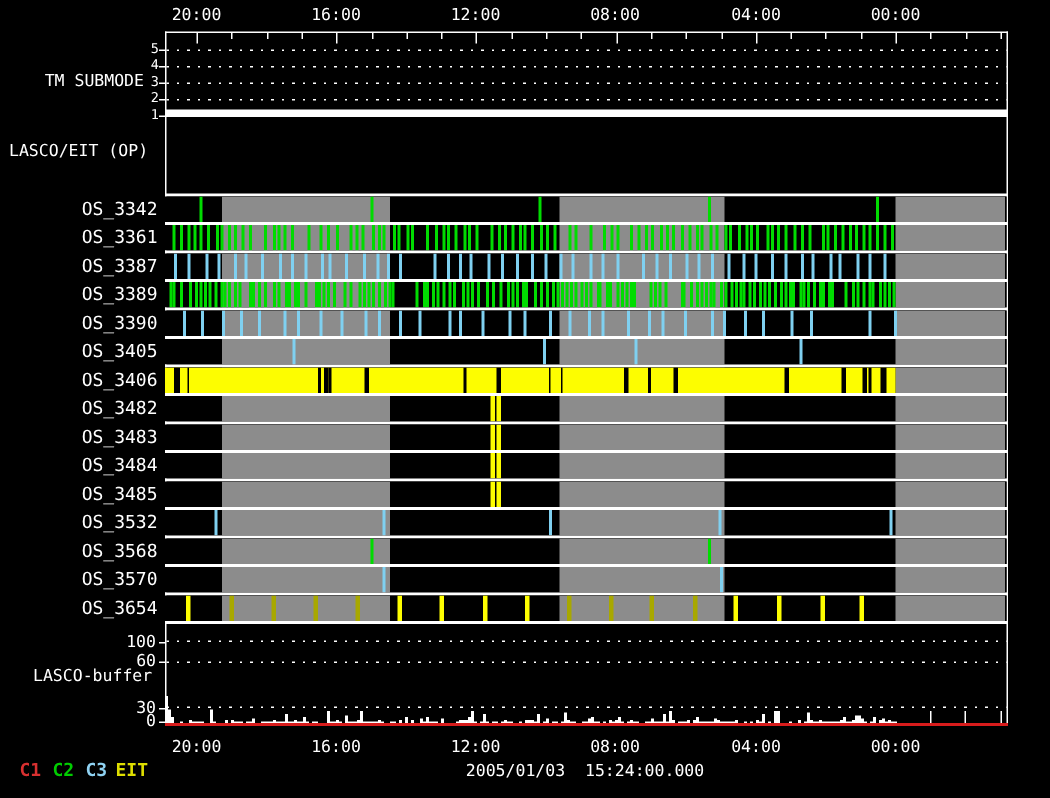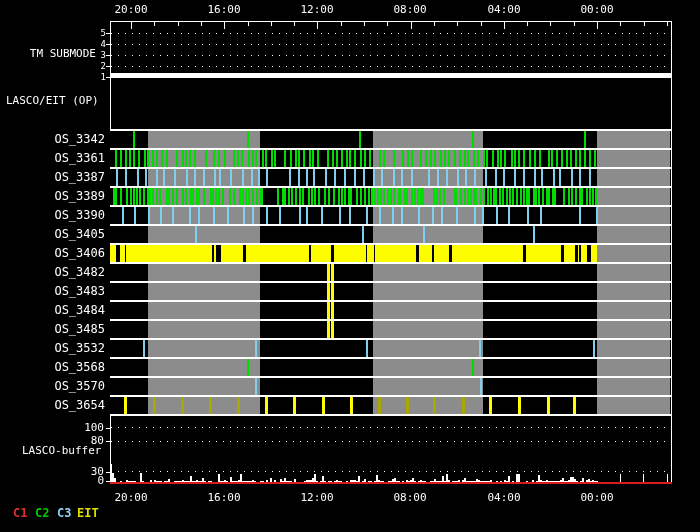--- a/index.html
+++ b/index.html
@@ -14,20 +14,21 @@
 <body>
 
 <div id="screen">
 
   <div class="panlbl" style="left:10px;top:47px;width:86px;text-align:right;">TM SUBMODE</div>
 
   <div class="panlbl" style="left:6px;top:94px;width:100px;">LASCO/EIT (OP)</div>
 
   <div class="panlbl" style="left:22px;top:444px;width:84px;">LASCO-buffer</div>
 
+  <div id="date-label">2005/01/03  15:24:00.000</div>
 
 <div style="position: absolute; left: 110px; top: 21px; width: 562px; height: 1px; background: rgb(255, 255, 255);"></div>
     <div style="position: absolute; left: 110px; top: 21px; width: 1px; height: 463px; background: rgb(255, 255, 255);"></div>
     <div style="position: absolute; left: 671px; top: 21px; width: 1px; height: 463px; background: rgb(255, 255, 255);"></div>
     <div style="position: absolute; left: 131px; top: 22px; width: 1px; height: 7px; background: rgb(255, 255, 255);"></div>
     <div style="position: absolute; left: 154.3px; top: 22px; width: 1px; height: 4px; background: rgb(255, 255, 255);"></div>
     <div style="position: absolute; left: 177.6px; top: 22px; width: 1px; height: 4px; background: rgb(255, 255, 255);"></div>
     <div style="position: absolute; left: 200.9px; top: 22px; width: 1px; height: 4px; background: rgb(255, 255, 255);"></div>
     <div style="position: absolute; left: 224.2px; top: 22px; width: 1px; height: 7px; background: rgb(255, 255, 255);"></div>
     <div style="position: absolute; left: 247.5px; top: 22px; width: 1px; height: 4px; background: rgb(255, 255, 255);"></div>
@@ -544,21 +545,21 @@
       <div style="position: absolute; left: 437px; top: 0px; width: 3px; height: 100%; background: rgb(253, 253, 0);"></div>
       <div style="position: absolute; left: 463px; top: 0px; width: 3px; height: 100%; background: rgb(253, 253, 0);"></div>
     </div>
     <div style="position: absolute; left: 28px; top: 399px; width: 77px; text-align: right; font-size: 12px; line-height: 13px; color: rgb(255, 255, 255);">OS_3654</div>
     <div style="position: absolute; left: 110px; top: 414px; width: 562px; height: 2px; background: rgb(255, 255, 255);"></div>
     <div class="dot" style="position: absolute; left: 111px; top: 427px; width: 560px;"></div>
     <div class="dot" style="position: absolute; left: 111px; top: 441px; width: 560px;"></div>
     <div class="dot" style="position: absolute; left: 111px; top: 471px; width: 560px;"></div>
     <div style="position: absolute; left: 76px; top: 422px; width: 28px; text-align: right; font-size: 11px; line-height: 12px; color: rgb(255, 255, 255);">100</div>
     <div style="position: absolute; left: 106px; top: 428px; width: 4px; height: 1px; background: rgb(255, 255, 255);"></div>
-    <div style="position: absolute; left: 76px; top: 435px; width: 28px; text-align: right; font-size: 11px; line-height: 12px; color: rgb(255, 255, 255);">80</div>
+    <div style="position: absolute; left: 76px; top: 435px; width: 28px; text-align: right; font-size: 11px; line-height: 12px; color: rgb(255, 255, 255);">60</div>
     <div style="position: absolute; left: 106px; top: 441px; width: 4px; height: 1px; background: rgb(255, 255, 255);"></div>
     <div style="position: absolute; left: 76px; top: 466px; width: 28px; text-align: right; font-size: 11px; line-height: 12px; color: rgb(255, 255, 255);">30</div>
     <div style="position: absolute; left: 106px; top: 472px; width: 4px; height: 1px; background: rgb(255, 255, 255);"></div>
     <div style="position: absolute; left: 76px; top: 475px; width: 28px; text-align: right; font-size: 11px; line-height: 12px; color: rgb(255, 255, 255);">0</div>
     <div style="position: absolute; left: 106px; top: 481px; width: 4px; height: 1px; background: rgb(255, 255, 255);"></div>
     <div style="position: absolute; left: 110px; top: 463.84px; width: 2px; height: 20.16px; background: rgb(255, 255, 255);"></div>
     <div style="position: absolute; left: 112px; top: 472.8px; width: 2px; height: 11.2px; background: rgb(255, 255, 255);"></div>
     <div style="position: absolute; left: 114px; top: 477.84px; width: 2px; height: 6.16px; background: rgb(255, 255, 255);"></div>
     <div style="position: absolute; left: 116px; top: 481.599px; width: 2px; height: 2.40137px; background: rgb(255, 255, 255);"></div>
     <div style="position: absolute; left: 118px; top: 481.82px; width: 2px; height: 2.17985px; background: rgb(255, 255, 255);"></div>

